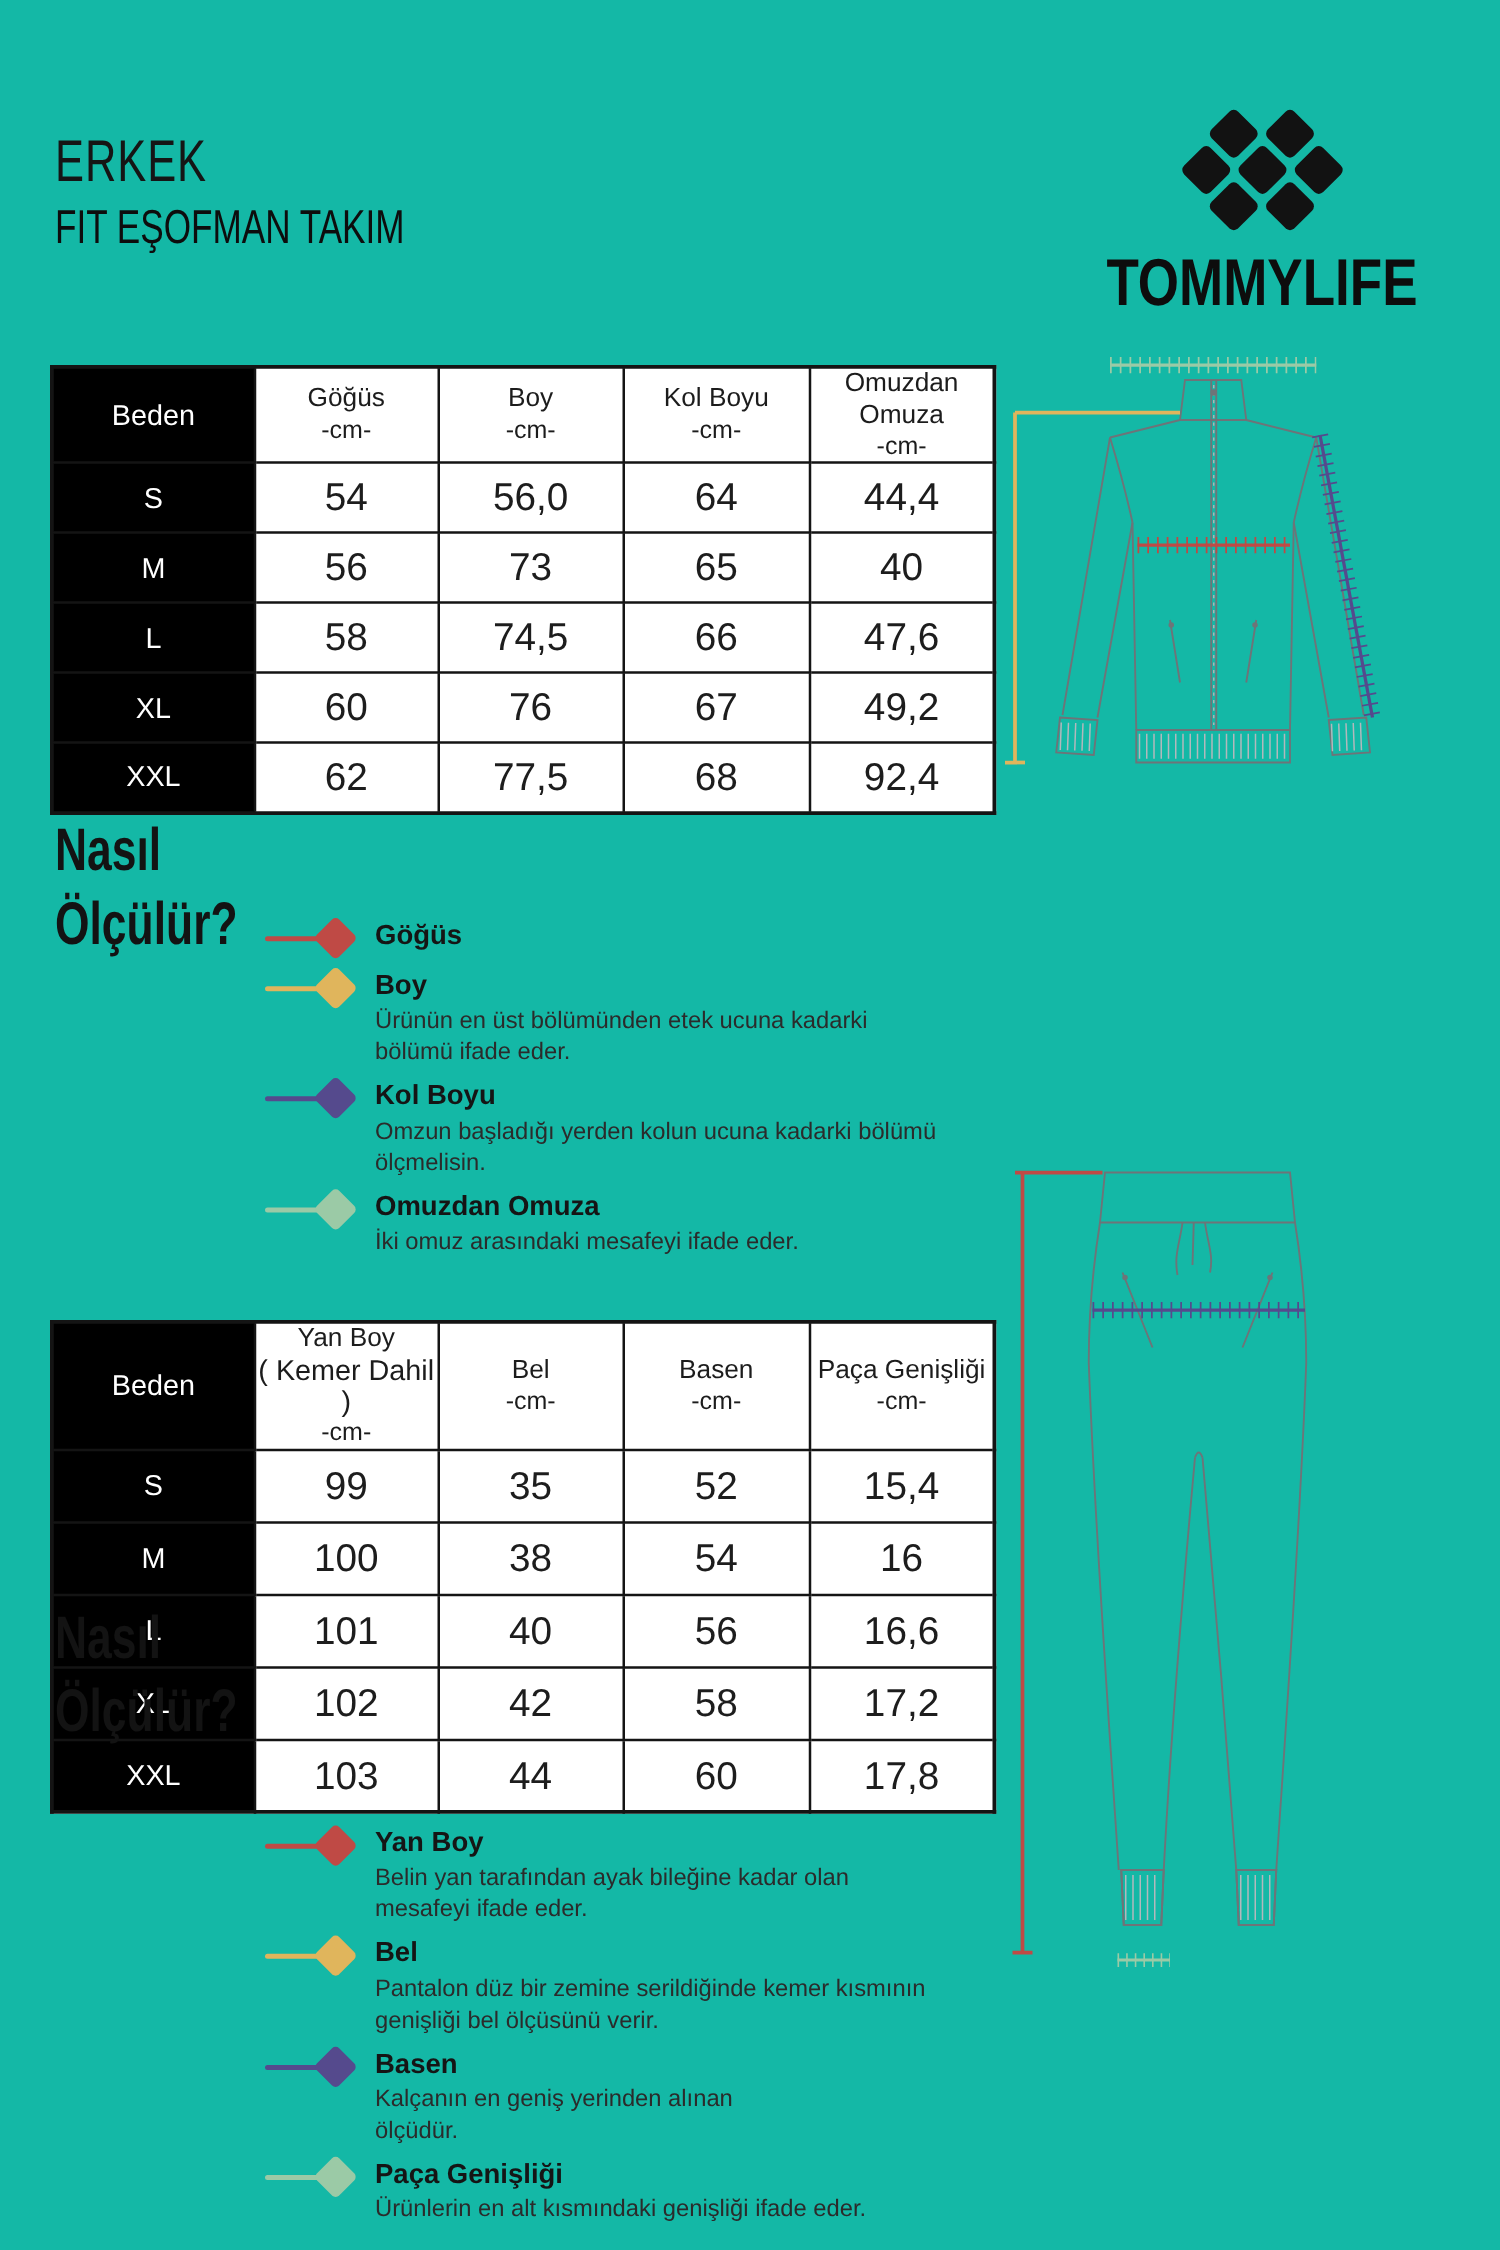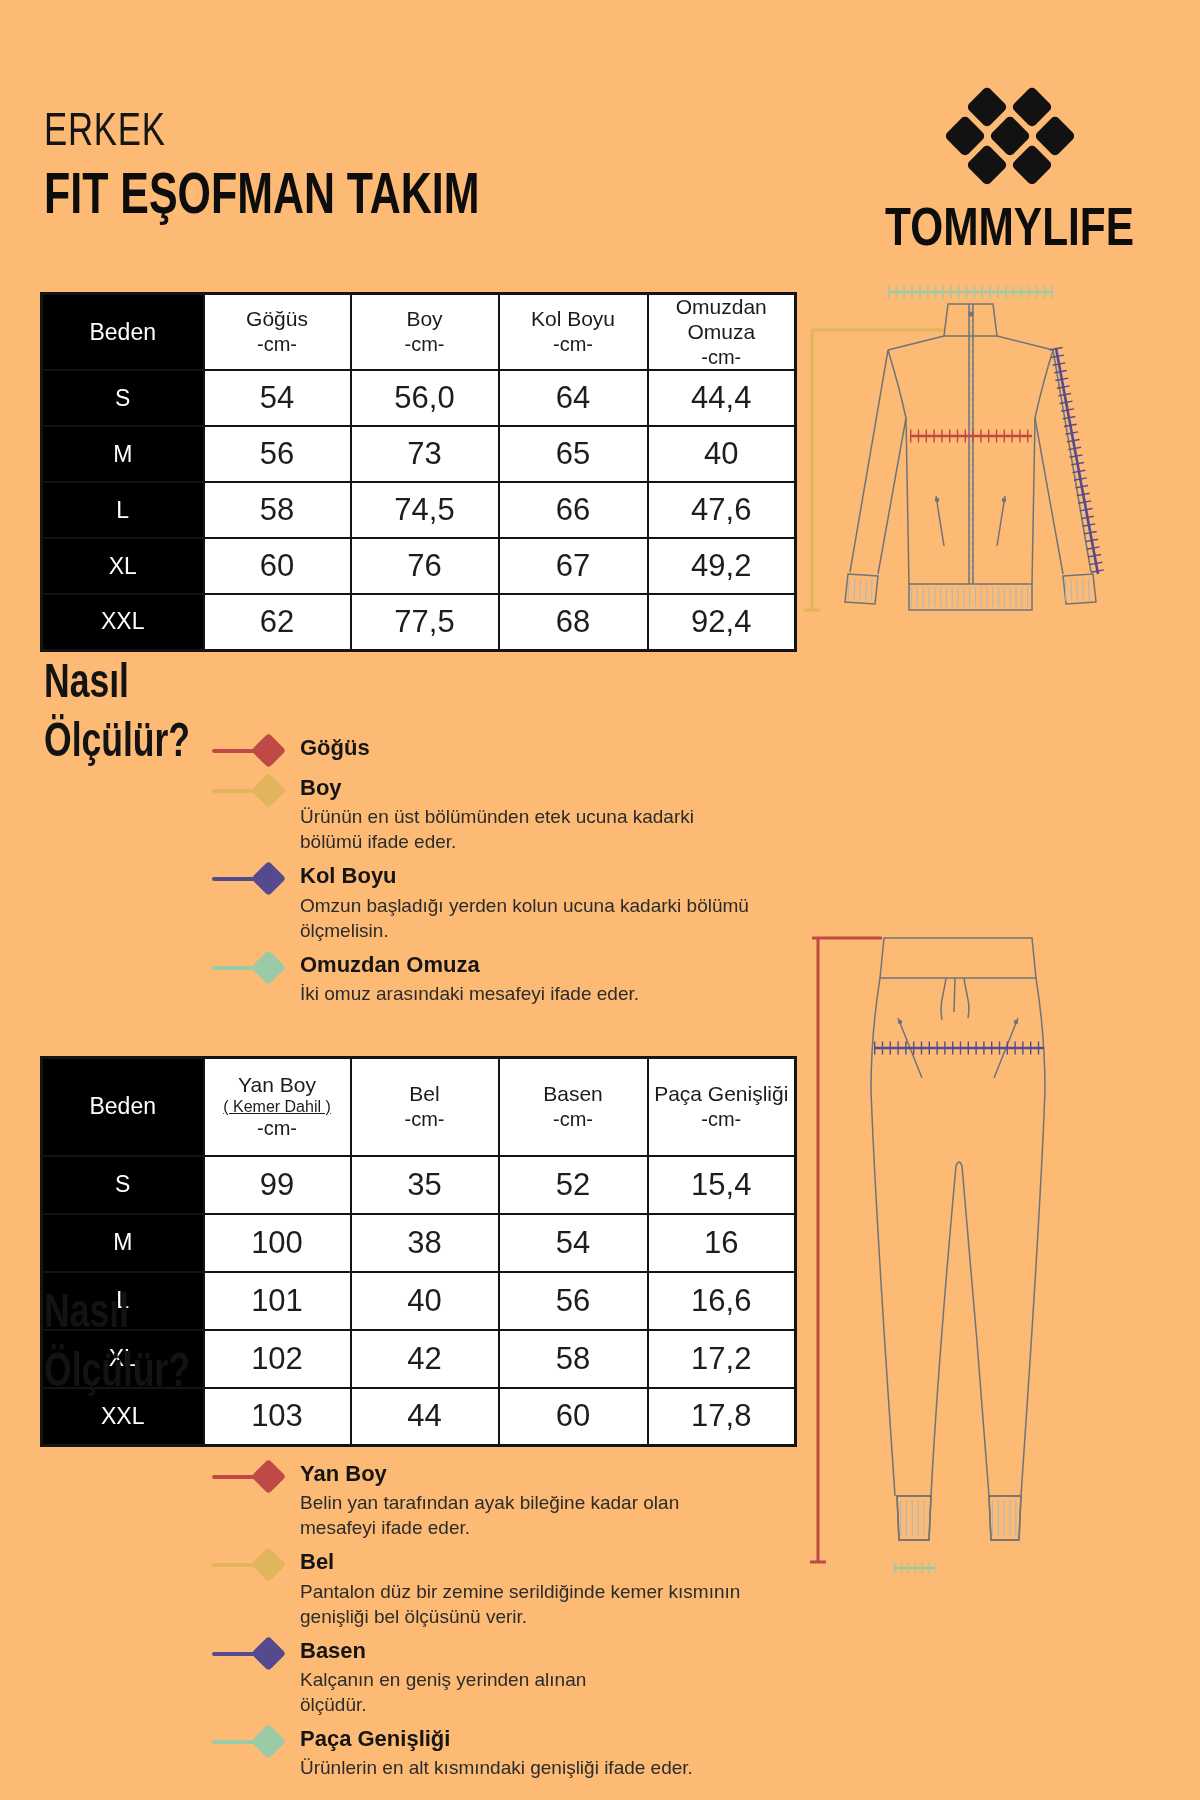--- a/index.html
+++ b/index.html
@@ -1,39 +1,39 @@
 <!DOCTYPE html>
 <html><head>
 <meta charset="utf-8">
 <style>
   html,body{margin:0;padding:0;background:#e8e8e8;}
   .page{
-    position:relative;width:1200px;height:1800px;background:#fdba74;
+    position:relative;width:1200px;height:1800px;background:#14b8a6;
     margin:0 auto;overflow:hidden;
     font-family:"Liberation Sans",sans-serif;color:#1c1c1c;
   }
   .cx{display:inline-block;transform:scaleX(0.74);transform-origin:left top;white-space:nowrap;}
 
   
   .title-block{position:absolute;left:44px;top:104px;}
   .title-line1{font-size:47px;font-weight:400;letter-spacing:1px;color:#151515;line-height:1.05;}
-  .title-line2{font-size:58px;font-weight:700;letter-spacing:0px;color:#0d0d0d;line-height:1.05;margin-top:10px;}
+  .title-line2{font-size:38px;font-weight:400;letter-spacing:0px;color:#0d0d0d;line-height:1.05;margin-top:10px;}
 
   .brand{position:absolute;left:845px;top:84px;width:330px;text-align:center;}
   .logo{position:relative;width:132px;height:104px;margin:0 auto;}
   .logo .dia{position:absolute;width:30px;height:30px;background:#121212;border-radius:5px;transform:rotate(45deg);}
   .brand-name{font-size:53px;font-weight:800;color:#0d0d0d;display:inline-block;
     transform:scaleX(0.8);transform-origin:center top;margin-top:8px;letter-spacing:0px;}
 
   
   table.size-table{position:absolute;border-collapse:collapse;table-layout:fixed;background:#fff;border:3px solid #141414;}
   table.size-table th,table.size-table td{border:2px solid #141414;text-align:center;vertical-align:middle;padding:0;}
   td.sizecol,th.sizecol{background:#000;color:#fff;font-size:23px;font-weight:400;border-color:#000;border-right-color:#141414;}
   th .hlabel{display:block;font-size:21px;font-weight:400;line-height:1.18;}
-  th .hsub{display:block;font-size:16px;font-weight:400;line-height:1.1;text-decoration:underline;}
+  th .hsub{display:block;font-size:23px;font-weight:400;line-height:1.1;}
   th .hunit{display:block;font-size:20px;font-weight:400;line-height:1.18;margin-top:1px;}
   td.val{font-size:31px;font-weight:400;color:#1d1d1d;}
 
   
   .nasil{position:absolute;left:44px;font-size:48px;font-weight:700;line-height:1.22;color:#131313;}
 
   
   .legend{position:absolute;display:flex;flex-direction:column;gap:10px;}
   .legend-item{display:flex;gap:16px;}
   .lmark{width:72px;height:30px;position:relative;flex:none;margin-top:0;}

